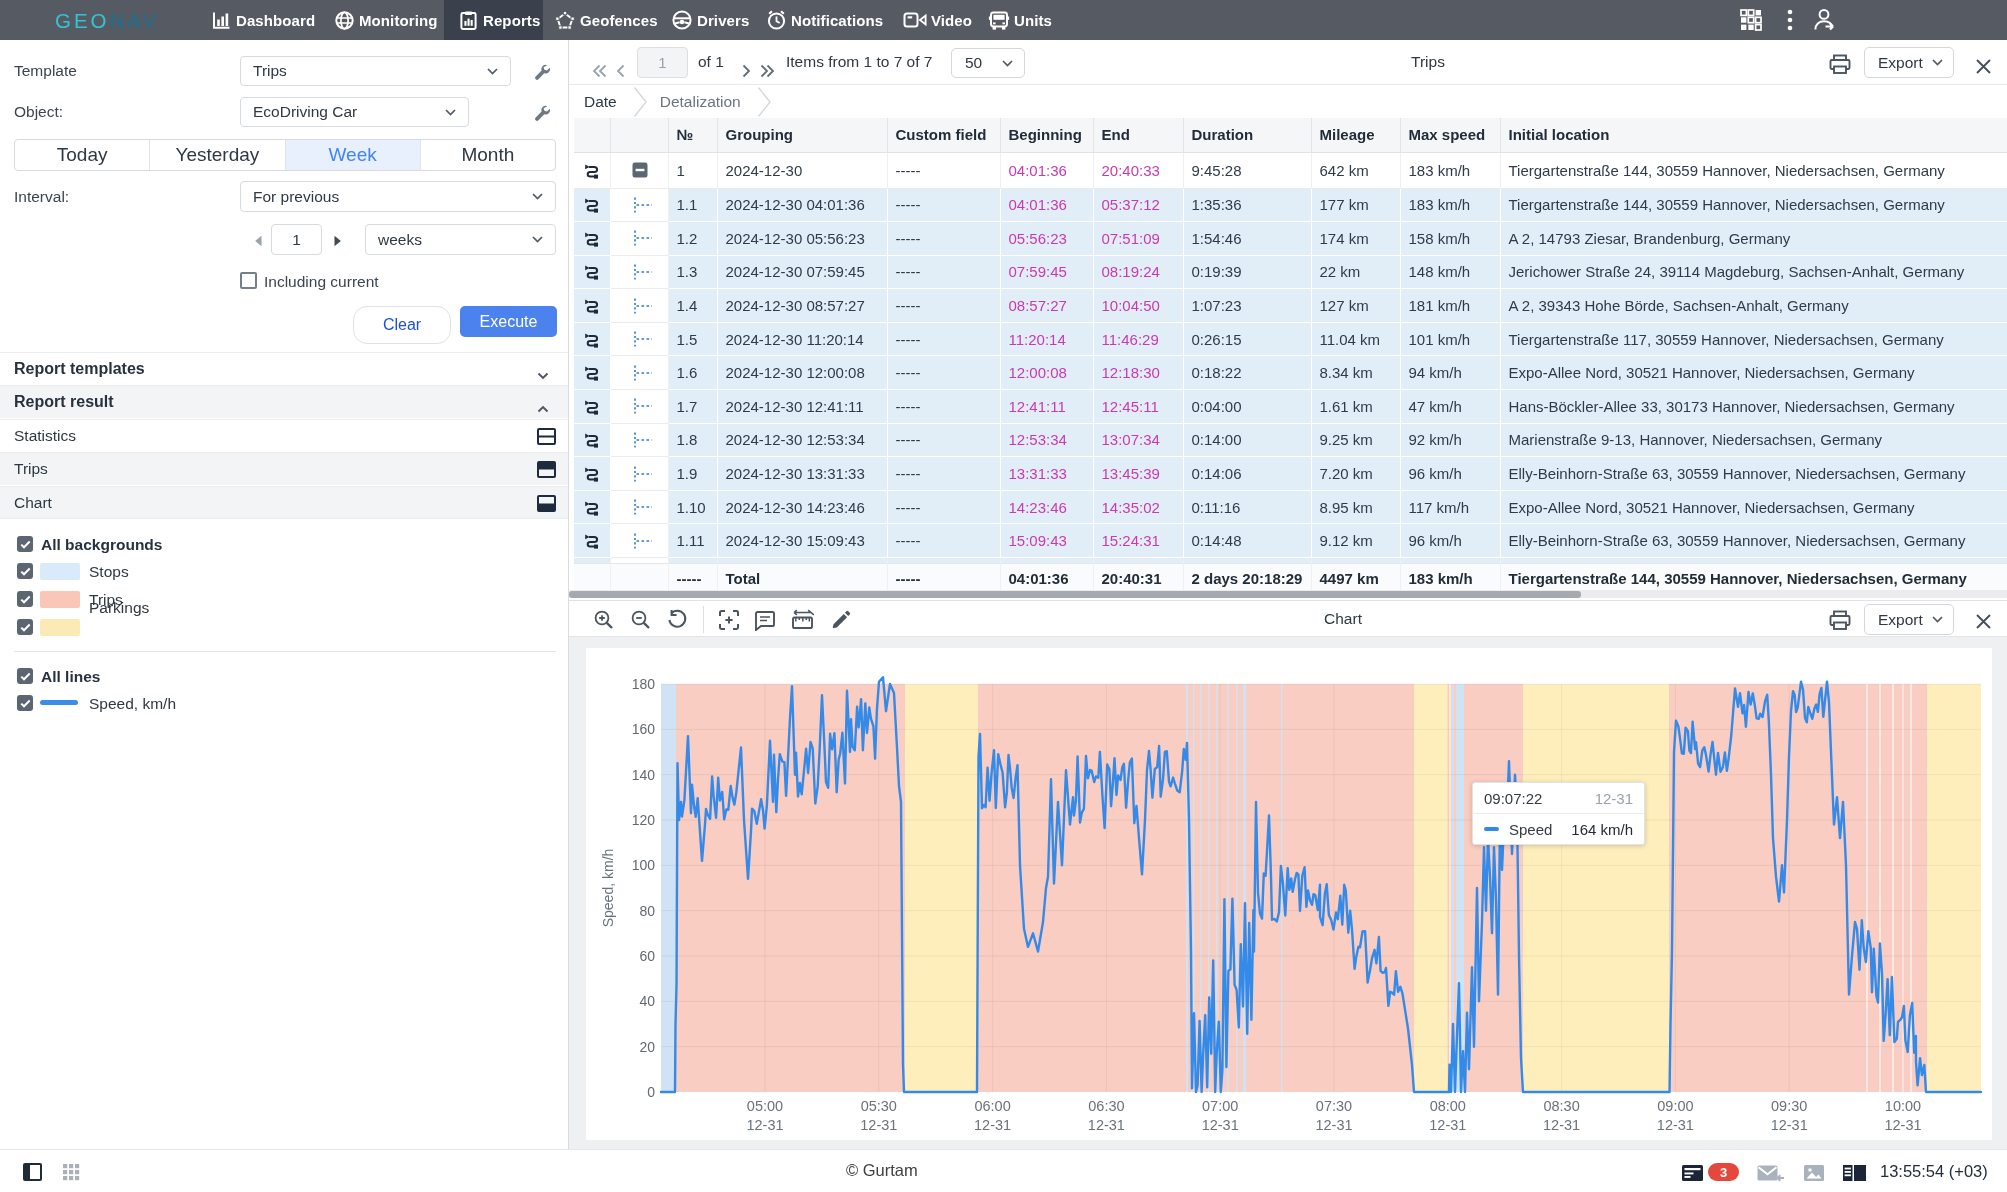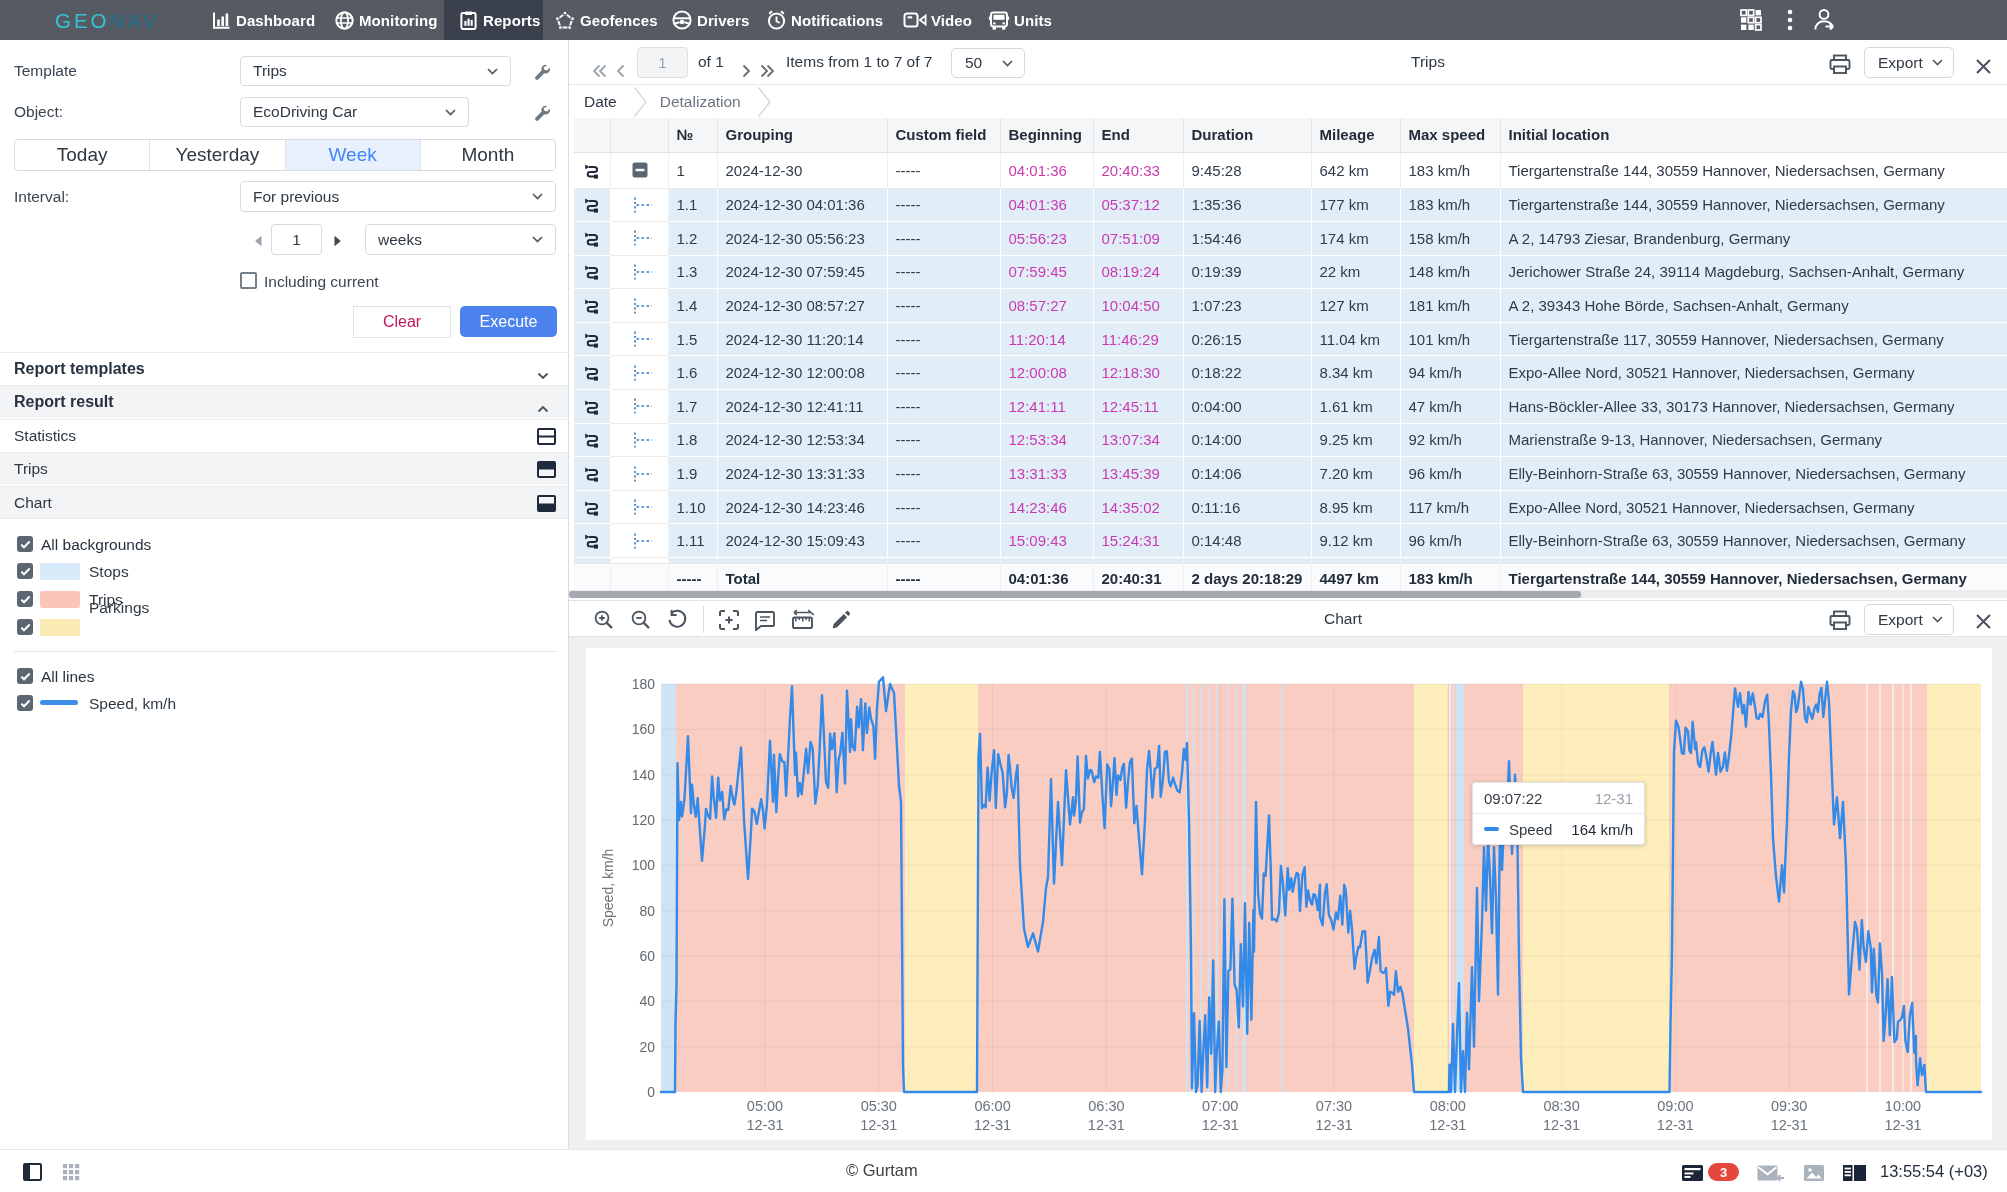--- a/index.html
+++ b/index.html
@@ -18,32 +18,32 @@
 .sel{position:absolute;border:1px solid #d8dbde;border-radius:4px;background:#fff;display:flex;align-items:center}
 .sel span{padding-left:12px;font-size:15.5px;color:#2e3944}
 .sel i{margin-left:auto;padding-right:12px;display:flex}
 #tabs{position:absolute;left:14px;top:99px;width:542px;height:32px;border:1px solid #d8dbde;border-radius:4px;display:flex;overflow:hidden}
 #tabs div{flex:1;display:flex;align-items:center;justify-content:center;font-size:19px;color:#2e3944;border-right:1px solid #e1e4e7}
 #tabs div:last-child{border-right:none}
 #tabs .on{background:#e8effd;color:#4285f4}
 #numbox{position:absolute;left:271px;top:184px;width:51px;height:31px;border:1px solid #d8dbde;border-radius:4px;
   font-size:15.5px;color:#2e3944;display:flex;align-items:center;justify-content:center}
 #inclbox{position:absolute;left:240px;top:232px;width:17px;height:17px;border:2px solid #747f8a;border-radius:2px;background:#fff}
-#btn-clear{position:absolute;left:353px;top:266px;width:98px;height:32px;border:1px solid #e0e2e5;border-radius:0;
-  color:#be185d;font-size:16px;display:flex;align-items:center;justify-content:center}
+#btn-clear{position:absolute;left:353px;top:266px;width:98px;height:38px;border:1px solid #e0e2e5;border-radius:14px;
+  color:#1d4ed8;font-size:16px;display:flex;align-items:center;justify-content:center}
 #btn-exec{position:absolute;left:460px;top:266px;width:97px;height:31px;background:#4b82ee;border-radius:5px;
   color:#fff;font-size:16px;display:flex;align-items:center;justify-content:center}
 .sect{position:absolute;left:0;width:568px;height:33px;border-top:1px solid #ececee}
 .sect span{position:absolute;left:14px;top:7px;font-size:15.5px;color:#2e3944}
 .sect .b{font-weight:700;color:#273240;font-size:16px}
 .sect.gray{background:#f3f4f5}
 .sect i{position:absolute;left:537px}
 .cb{position:absolute;width:16px;height:16px;background:#5c6672;border-radius:3px;display:flex;align-items:center;justify-content:center}
 .clab{position:absolute;font-size:15.5px;color:#2e3944;line-height:17px}
-.clab.b{font-weight:400;color:#273240}
+.clab.b{font-weight:700;color:#273240}
 .sw{position:absolute;width:40px;height:17px;border-radius:2px}
 
 #vline{position:absolute;left:568px;top:40px;width:1px;height:1109px;background:#d9dbdd}
 
 #panel{position:absolute;left:569px;top:40px;width:1438px;height:560px;background:#fff}
 #ttool{position:absolute;left:0;top:0;width:1438px;height:45px;border-bottom:1px solid #e7e9ea}
 #ttool .t,#chead .t{position:absolute;top:13px;font-size:15.5px;color:#2e3944}
 #pginput{position:absolute;left:68px;top:7px;width:51px;height:31px;background:#f3f4f5;border:1px solid #dcdee1;border-radius:4px;
   font-size:15px;color:#9aa2ab;display:flex;align-items:center;justify-content:center}
 #pgsize{position:absolute;left:382px;top:8px;width:74px;height:30px;border:1px solid #d5d8db;border-radius:5px;display:flex;align-items:center}

